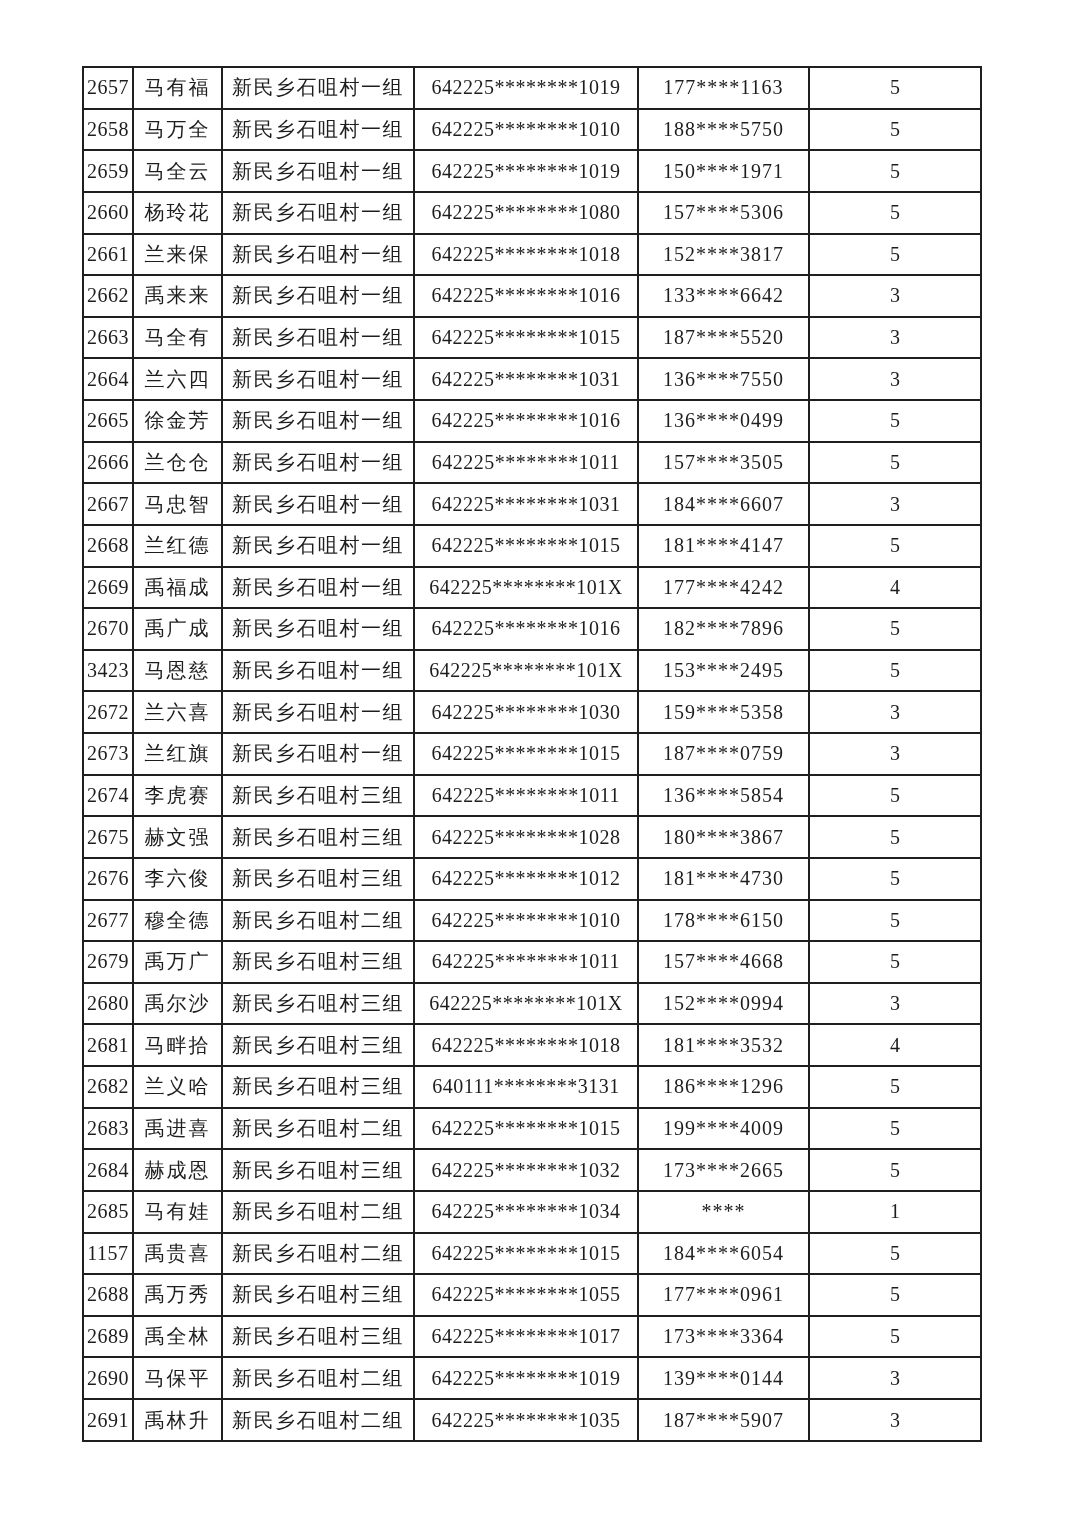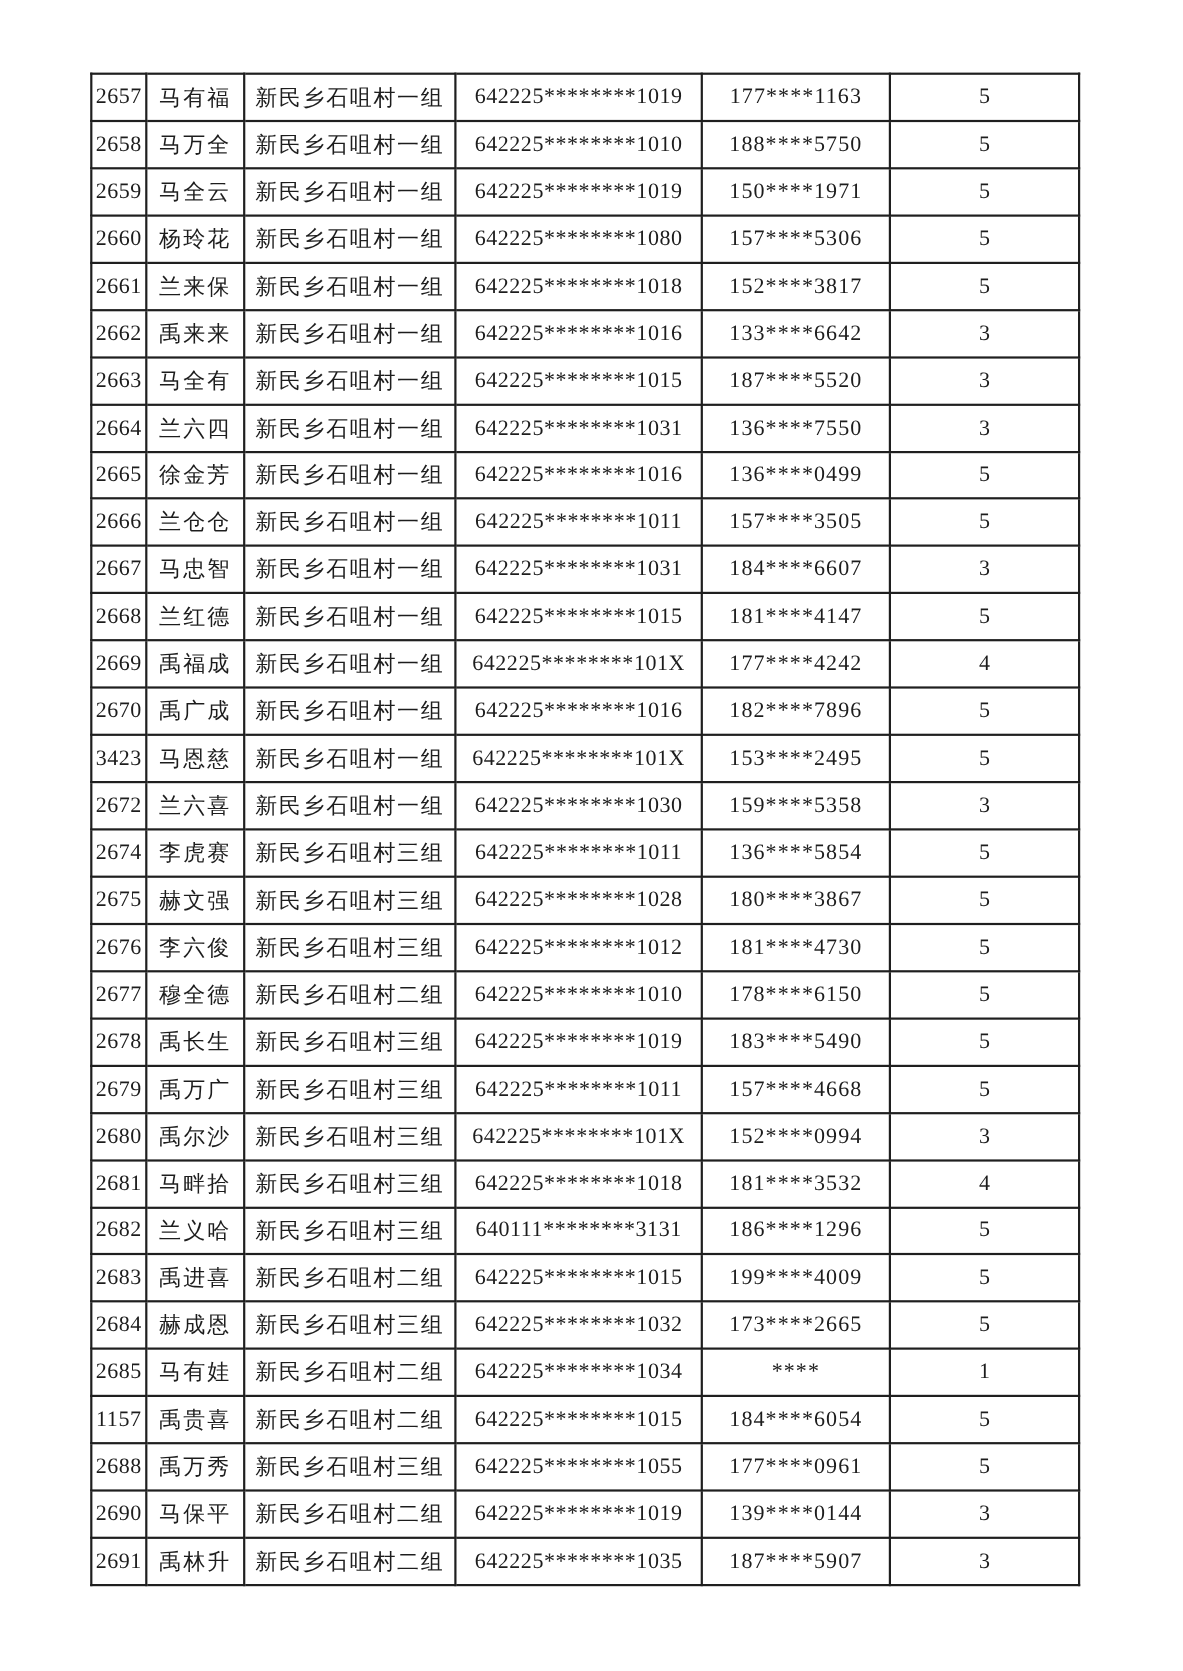--- a/index.html
+++ b/index.html
@@ -183,20 +183,28 @@
         </tr>
         <tr>
           <td class="cell-serial">2672</td>
           <td class="cell-name">兰六喜</td>
           <td class="cell-address">新民乡石咀村一组</td>
           <td class="cell-id-number">642225********1030</td>
           <td class="cell-phone">159****5358</td>
           <td class="cell-count">3</td>
         </tr>
         <tr>
+          <td class="cell-serial">2673</td>
+          <td class="cell-name">兰红旗</td>
+          <td class="cell-address">新民乡石咀村一组</td>
+          <td class="cell-id-number">642225********1015</td>
+          <td class="cell-phone">187****0759</td>
+          <td class="cell-count">3</td>
+        </tr>
+        <tr>
           <td class="cell-serial">2674</td>
           <td class="cell-name">李虎赛</td>
           <td class="cell-address">新民乡石咀村三组</td>
           <td class="cell-id-number">642225********1011</td>
           <td class="cell-phone">136****5854</td>
           <td class="cell-count">5</td>
         </tr>
         <tr>
           <td class="cell-serial">2675</td>
           <td class="cell-name">赫文强</td>
@@ -212,28 +220,20 @@
           <td class="cell-id-number">642225********1012</td>
           <td class="cell-phone">181****4730</td>
           <td class="cell-count">5</td>
         </tr>
         <tr>
           <td class="cell-serial">2677</td>
           <td class="cell-name">穆全德</td>
           <td class="cell-address">新民乡石咀村二组</td>
           <td class="cell-id-number">642225********1010</td>
           <td class="cell-phone">178****6150</td>
-          <td class="cell-count">5</td>
-        </tr>
-        <tr>
-          <td class="cell-serial">2678</td>
-          <td class="cell-name">禹长生</td>
-          <td class="cell-address">新民乡石咀村三组</td>
-          <td class="cell-id-number">642225********1019</td>
-          <td class="cell-phone">183****5490</td>
           <td class="cell-count">5</td>
         </tr>
         <tr>
           <td class="cell-serial">2679</td>
           <td class="cell-name">禹万广</td>
           <td class="cell-address">新民乡石咀村三组</td>
           <td class="cell-id-number">642225********1011</td>
           <td class="cell-phone">157****4668</td>
           <td class="cell-count">5</td>
         </tr>
@@ -292,20 +292,28 @@
           <td class="cell-id-number">642225********1015</td>
           <td class="cell-phone">184****6054</td>
           <td class="cell-count">5</td>
         </tr>
         <tr>
           <td class="cell-serial">2688</td>
           <td class="cell-name">禹万秀</td>
           <td class="cell-address">新民乡石咀村三组</td>
           <td class="cell-id-number">642225********1055</td>
           <td class="cell-phone">177****0961</td>
+          <td class="cell-count">5</td>
+        </tr>
+        <tr>
+          <td class="cell-serial">2689</td>
+          <td class="cell-name">禹全林</td>
+          <td class="cell-address">新民乡石咀村三组</td>
+          <td class="cell-id-number">642225********1017</td>
+          <td class="cell-phone">173****3364</td>
           <td class="cell-count">5</td>
         </tr>
         <tr>
           <td class="cell-serial">2690</td>
           <td class="cell-name">马保平</td>
           <td class="cell-address">新民乡石咀村二组</td>
           <td class="cell-id-number">642225********1019</td>
           <td class="cell-phone">139****0144</td>
           <td class="cell-count">3</td>
         </tr>

